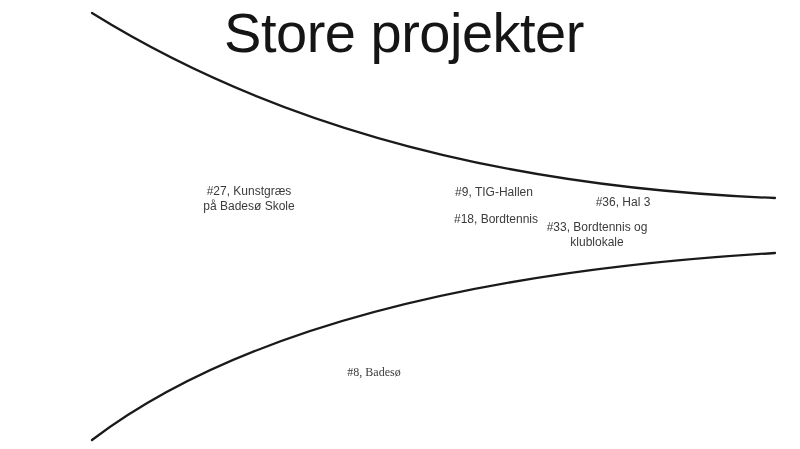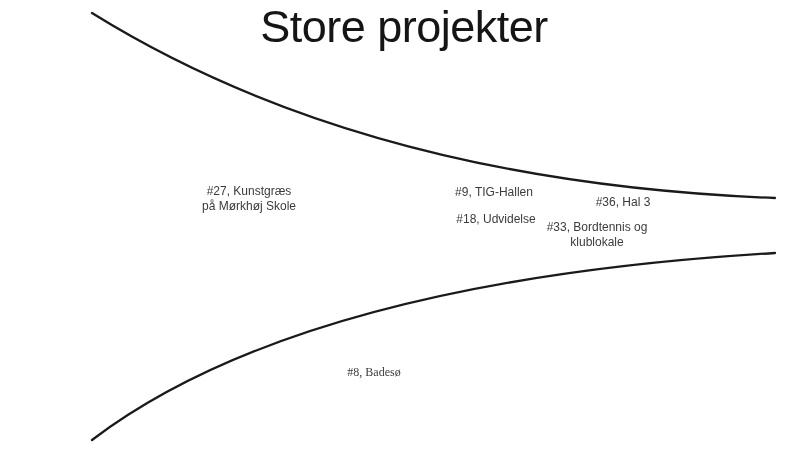--- a/index.html
+++ b/index.html
@@ -23,21 +23,21 @@
     height: 449px;
     pointer-events: none;
   }
   .slide-title {
     position: absolute;
     top: 2px;
     left: 0;
     right: 0;
     text-align: center;
     text-indent: 8px;
-    font-size: 45px;
+    font-size: 56px;
     line-height: 1.1;
     font-weight: 400;
     letter-spacing: -0.5px;
     color: #151515;
     white-space: nowrap;
   }
   .project-label {
     position: absolute;
     transform: translateX(-50%);
     text-align: center;
@@ -62,28 +62,28 @@
 <div class="slide">
 
   <svg class="curves-svg" viewBox="0 0 800 449">
     <path d="M 92 13 Q 364 182 775 198" fill="none" stroke-width="2.3" stroke-linecap="round" stroke="#1a1a1a"></path>
     <path d="M 92 440 Q 302 281 775 253" fill="none" stroke-width="2.3" stroke-linecap="round" stroke="#1a1a1a"></path>
   </svg>
 
   <div class="slide-title">Store projekter</div>
 
   <div class="project-label pos-27">#27, Kunstgræs
-på Mørkhøj Skole</div>
+på Badesø Skole</div>
 
 
   <div class="project-label pos-9">#9, TIG-Hallen</div>
 
   <div class="project-label pos-36">#36, Hal 3</div>
 
-  <div class="project-label pos-18">#18, Udvidelse</div>
+  <div class="project-label pos-18">#18, Bordtennis</div>
 
   <div class="project-label pos-33">#33, Bordtennis og
 klublokale</div>
 
 
   <div class="project-label pos-8">#8, Badesø</div>
 
 </div>
 
 </body></html>

